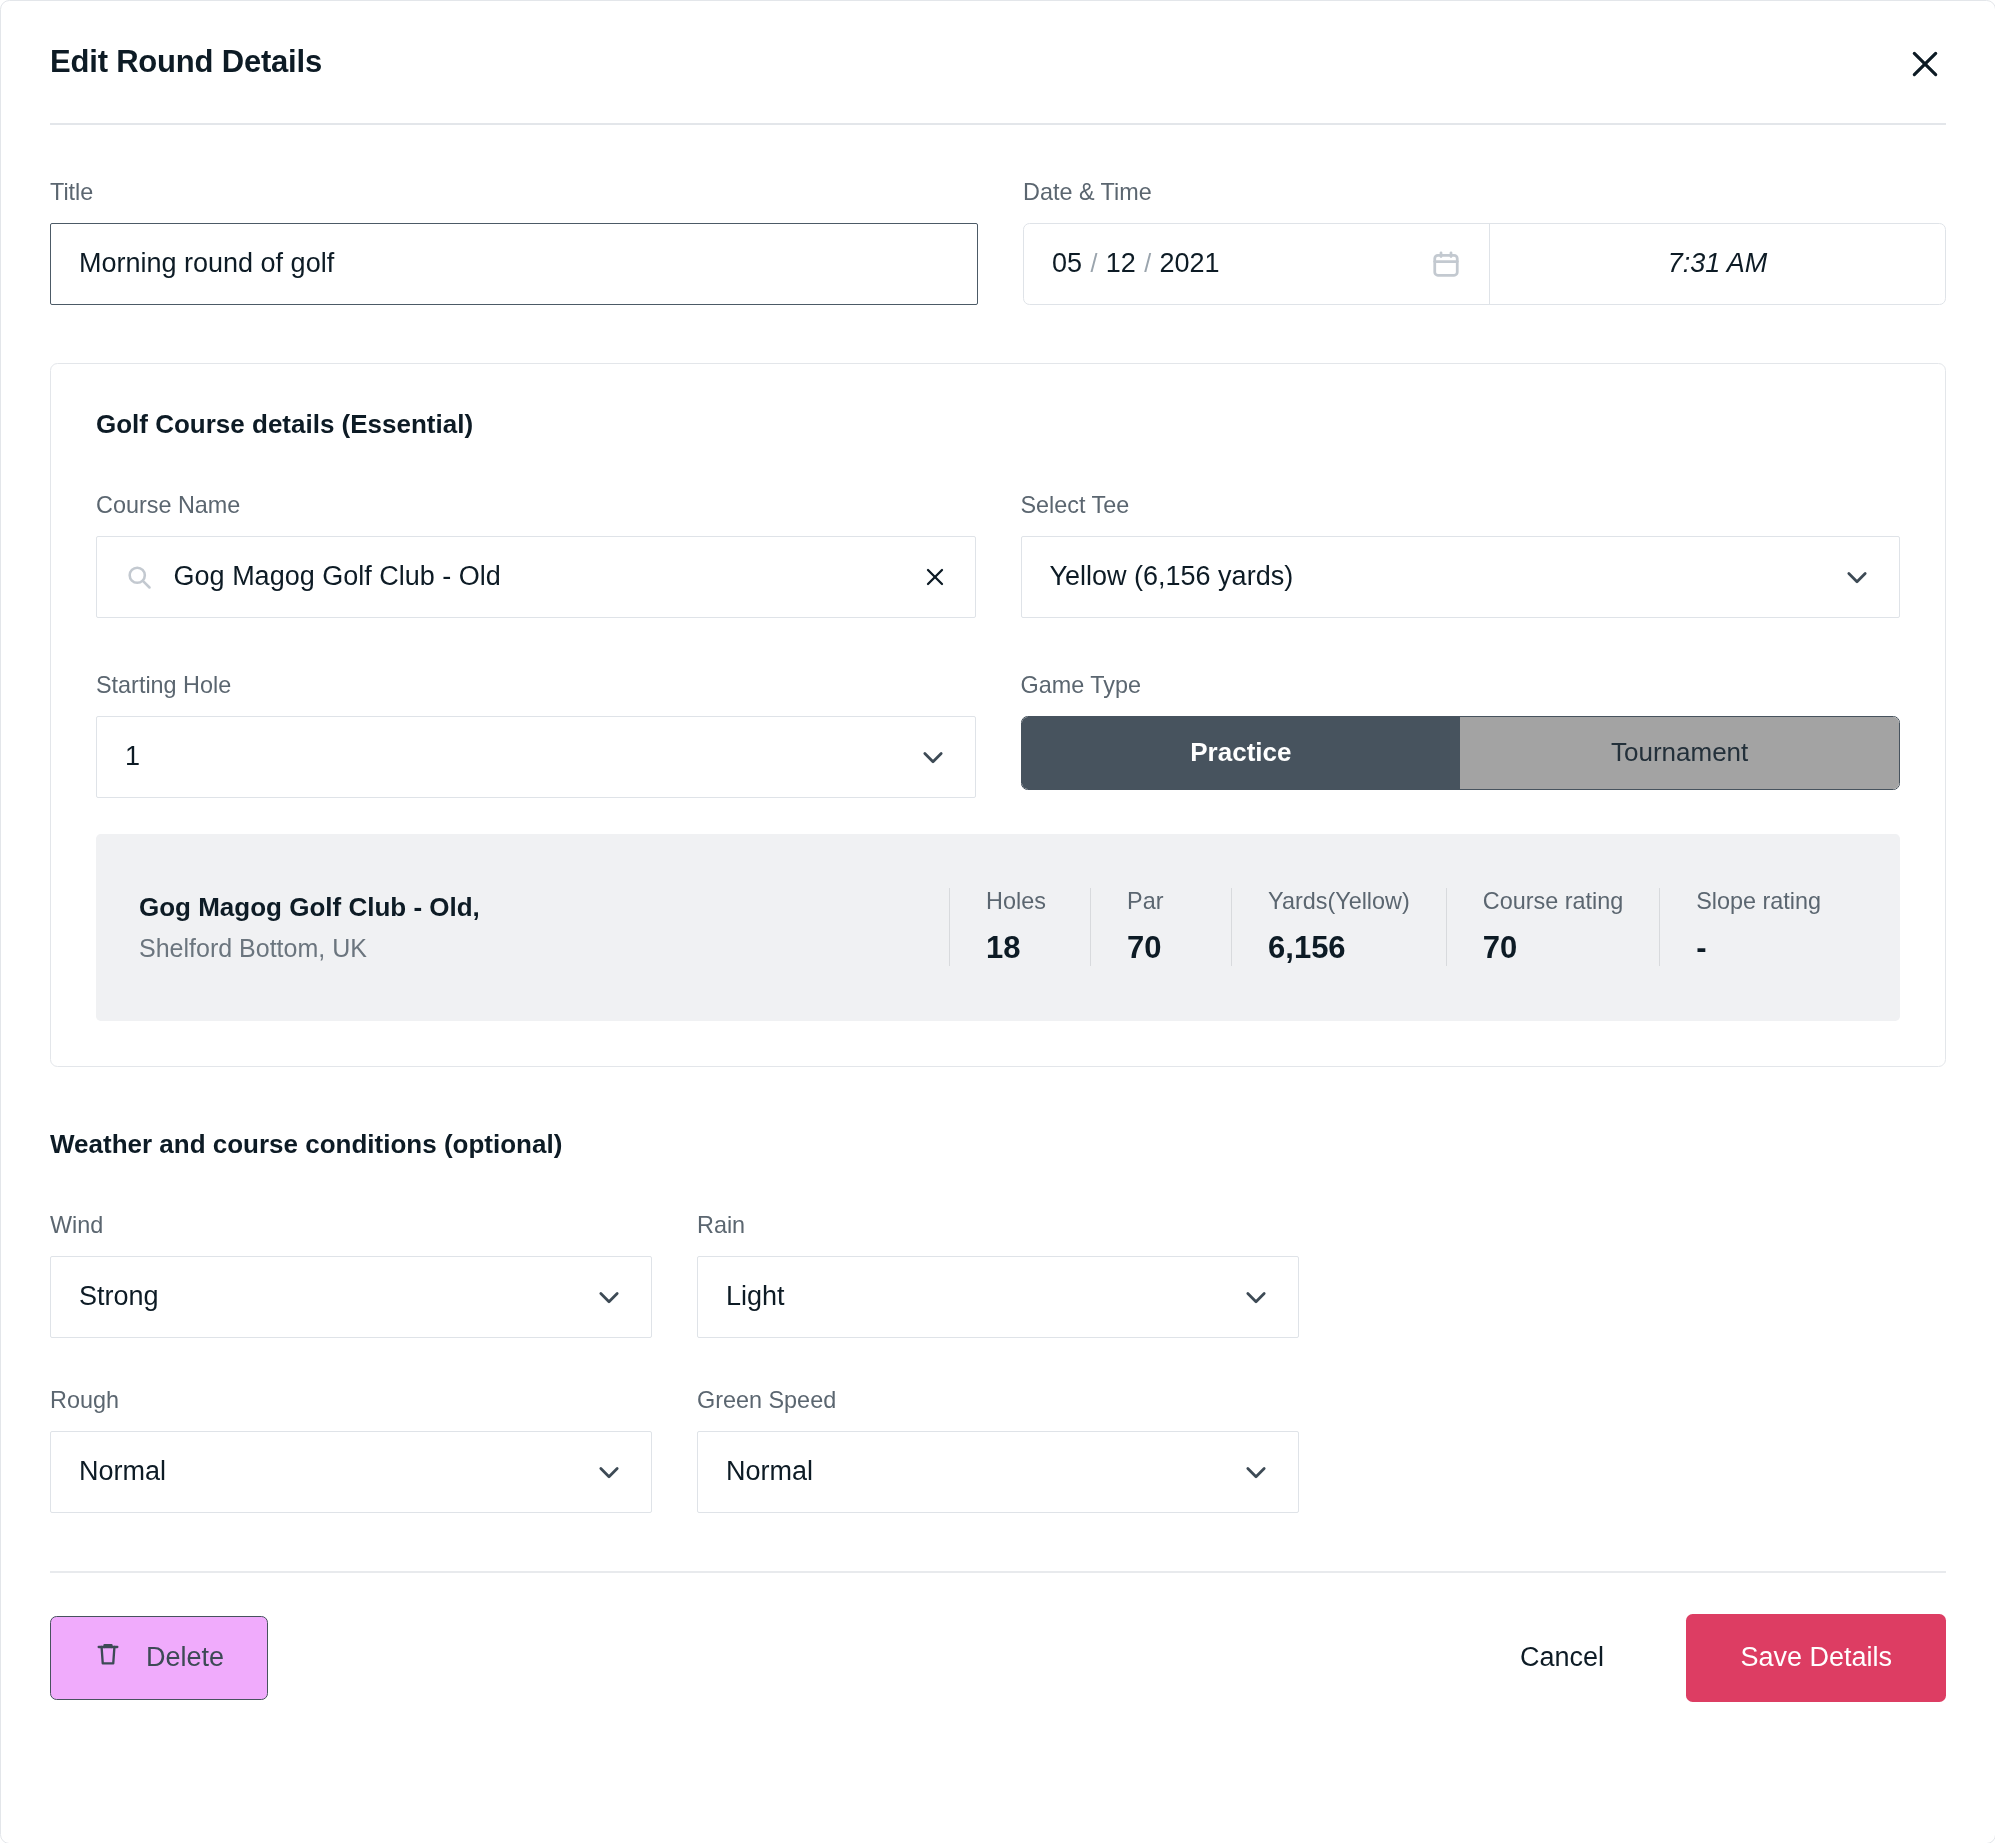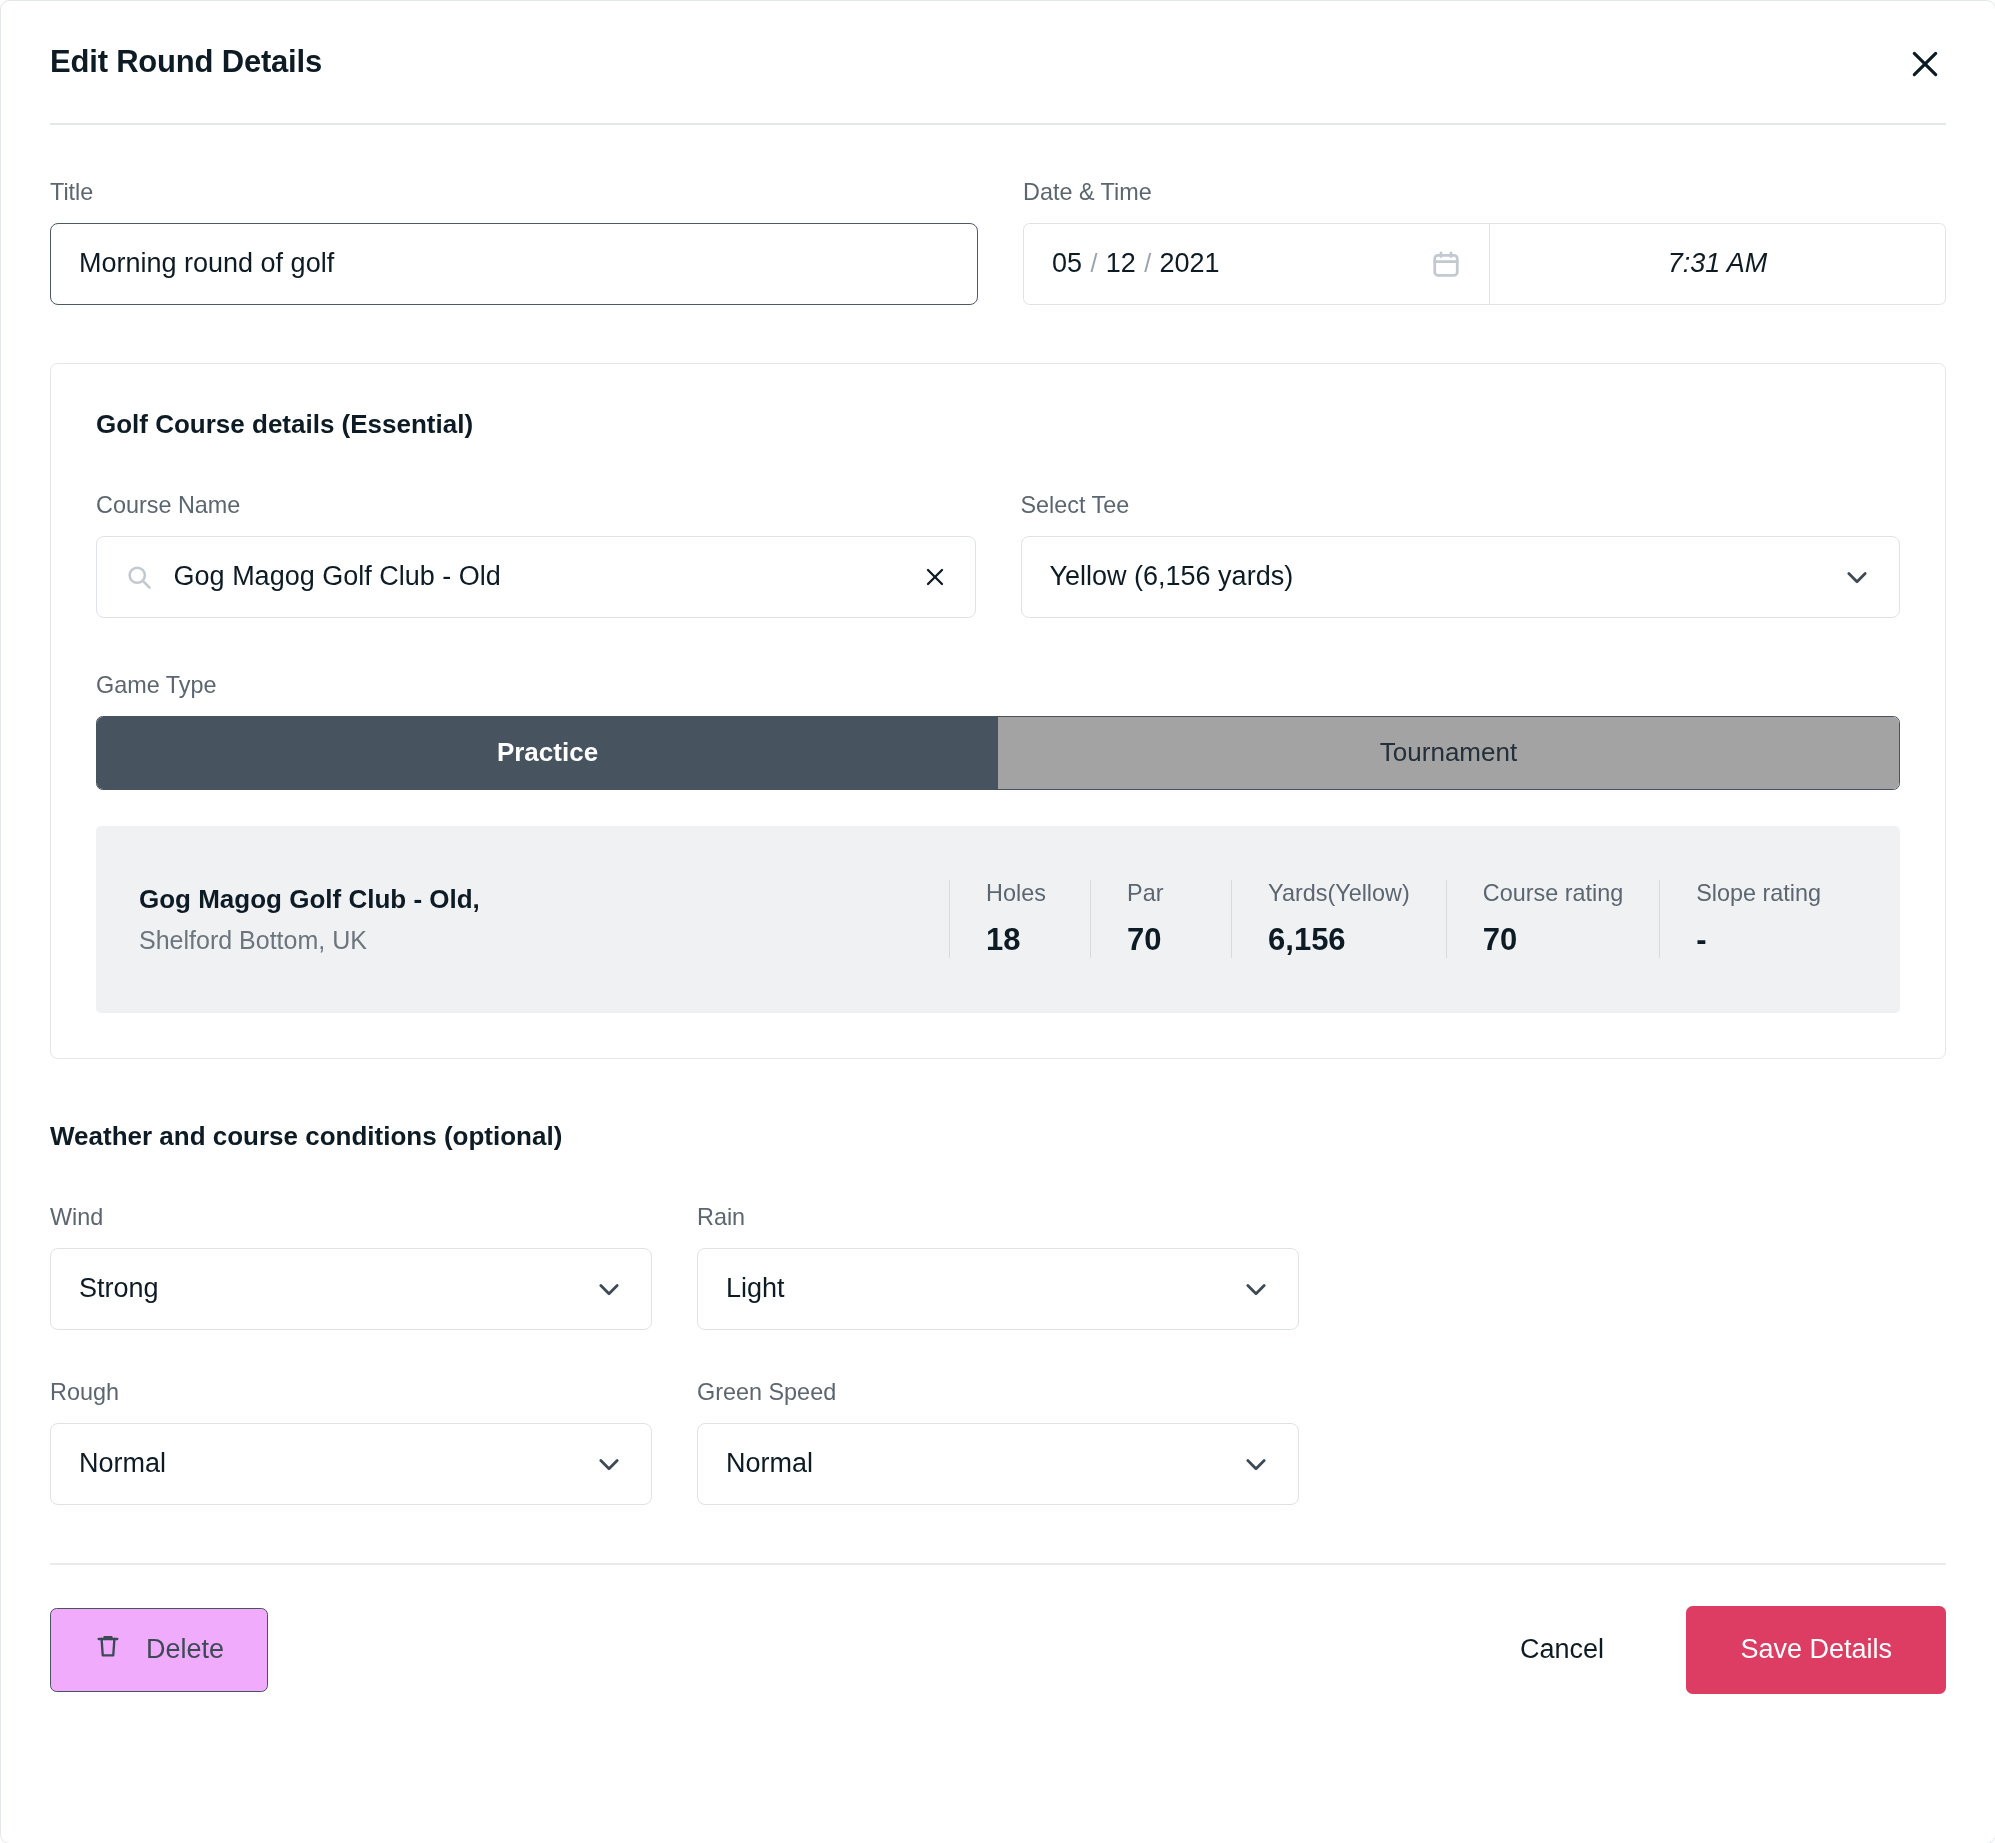--- a/index.html
+++ b/index.html
@@ -61,21 +61,21 @@
     color: #5b6670;
     margin-bottom: 17px;
     display: block;
     font-weight: normal;
   }
 
   .input-box {
     width: 100%;
     height: 82px;
     border: 1.9px solid #dfe3e8;
-    border-radius: 8px;
+    border-radius: 2px;
     background: #ffffff;
     display: flex;
     align-items: center;
     padding: 0 28px;
     font-size: 27px;
     color: #0d1b25;
   }
   .input-box.focused {
     border: 1.9px solid #4c5a66;
   }
@@ -378,20 +378,31 @@
           <span class="chevron">
             <svg width="28" height="28" viewBox="0 0 24 24" fill="none" stroke="#3d4a55" stroke-width="2.4" stroke-linecap="round" stroke-linejoin="round">
               <polyline points="5 9 12 16 19 9"></polyline>
             </svg>
           </span>
         </div>
       </div>
     </div>
 
     <div class="panel-row">
+      <div class="panel-col">
+        <span class="field-label">Starting Hole</span>
+        <div class="input-box">
+          <span>1</span>
+          <span class="chevron">
+            <svg width="28" height="28" viewBox="0 0 24 24" fill="none" stroke="#3d4a55" stroke-width="2.4" stroke-linecap="round" stroke-linejoin="round">
+              <polyline points="5 9 12 16 19 9"></polyline>
+            </svg>
+          </span>
+        </div>
+      </div>
 
       <div class="panel-col">
         <span class="field-label">Game Type</span>
         <div class="segmented">
           <button class="seg-btn active">Practice</button>
           <button class="seg-btn">Tournament</button>
         </div>
       </div>
     </div>
 

